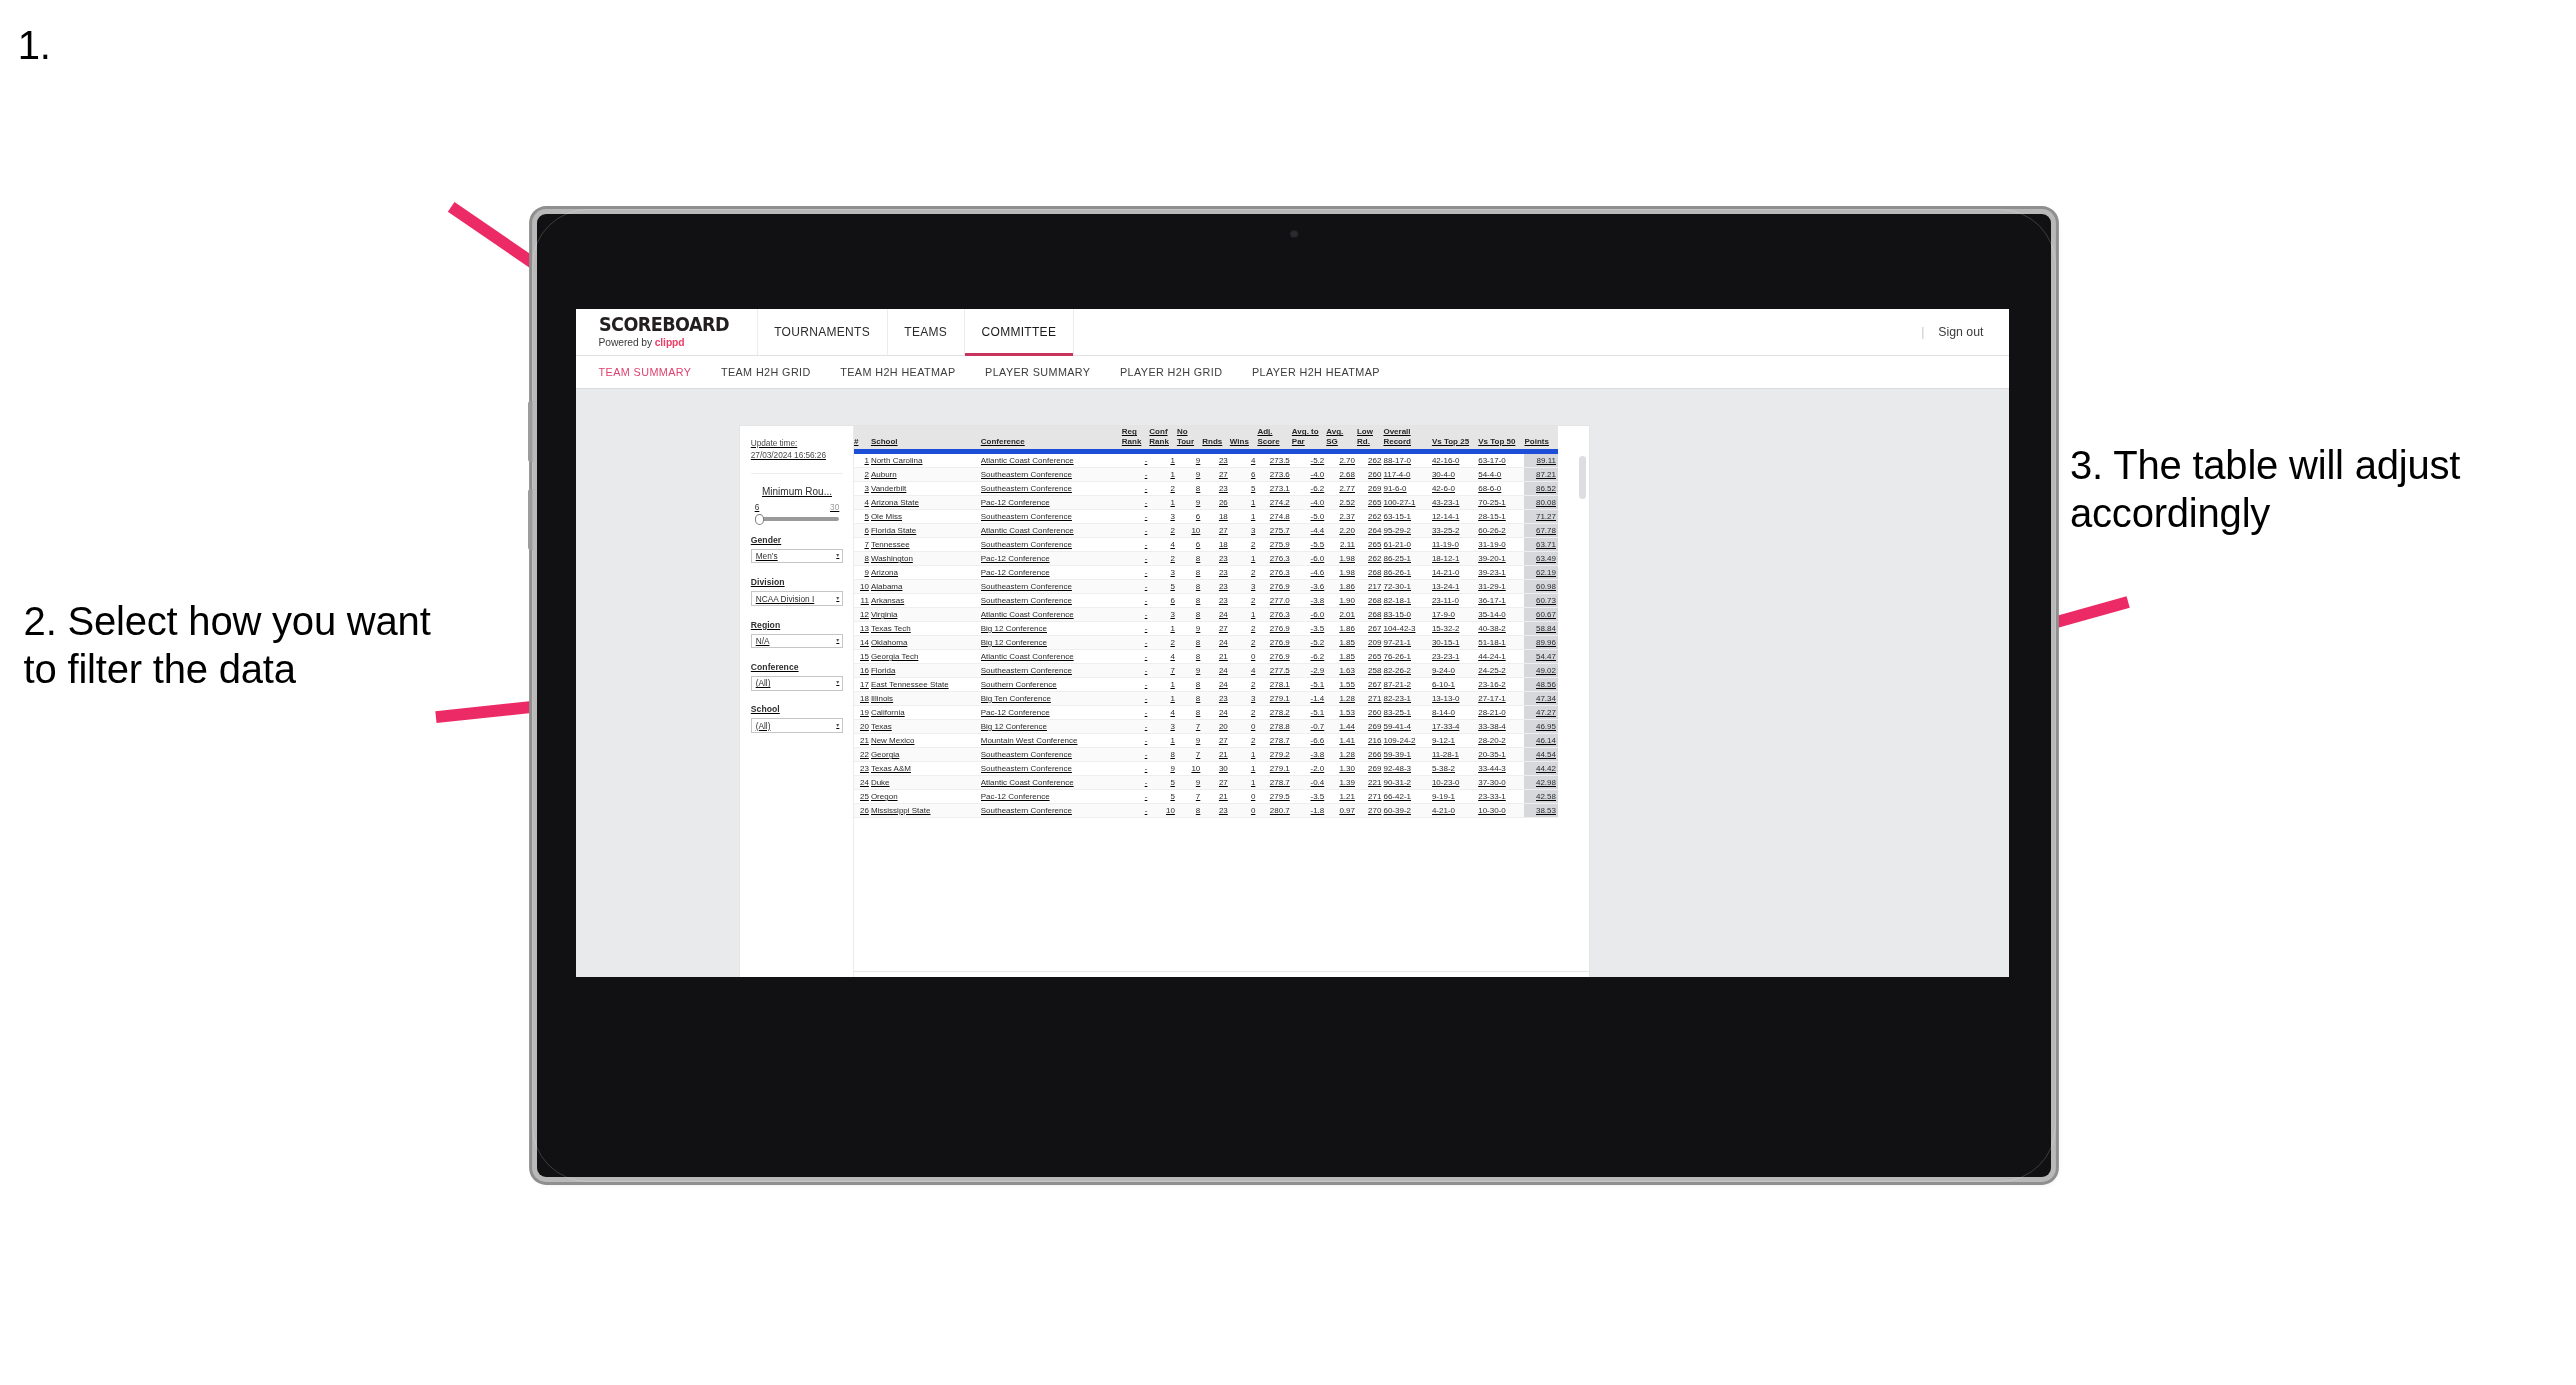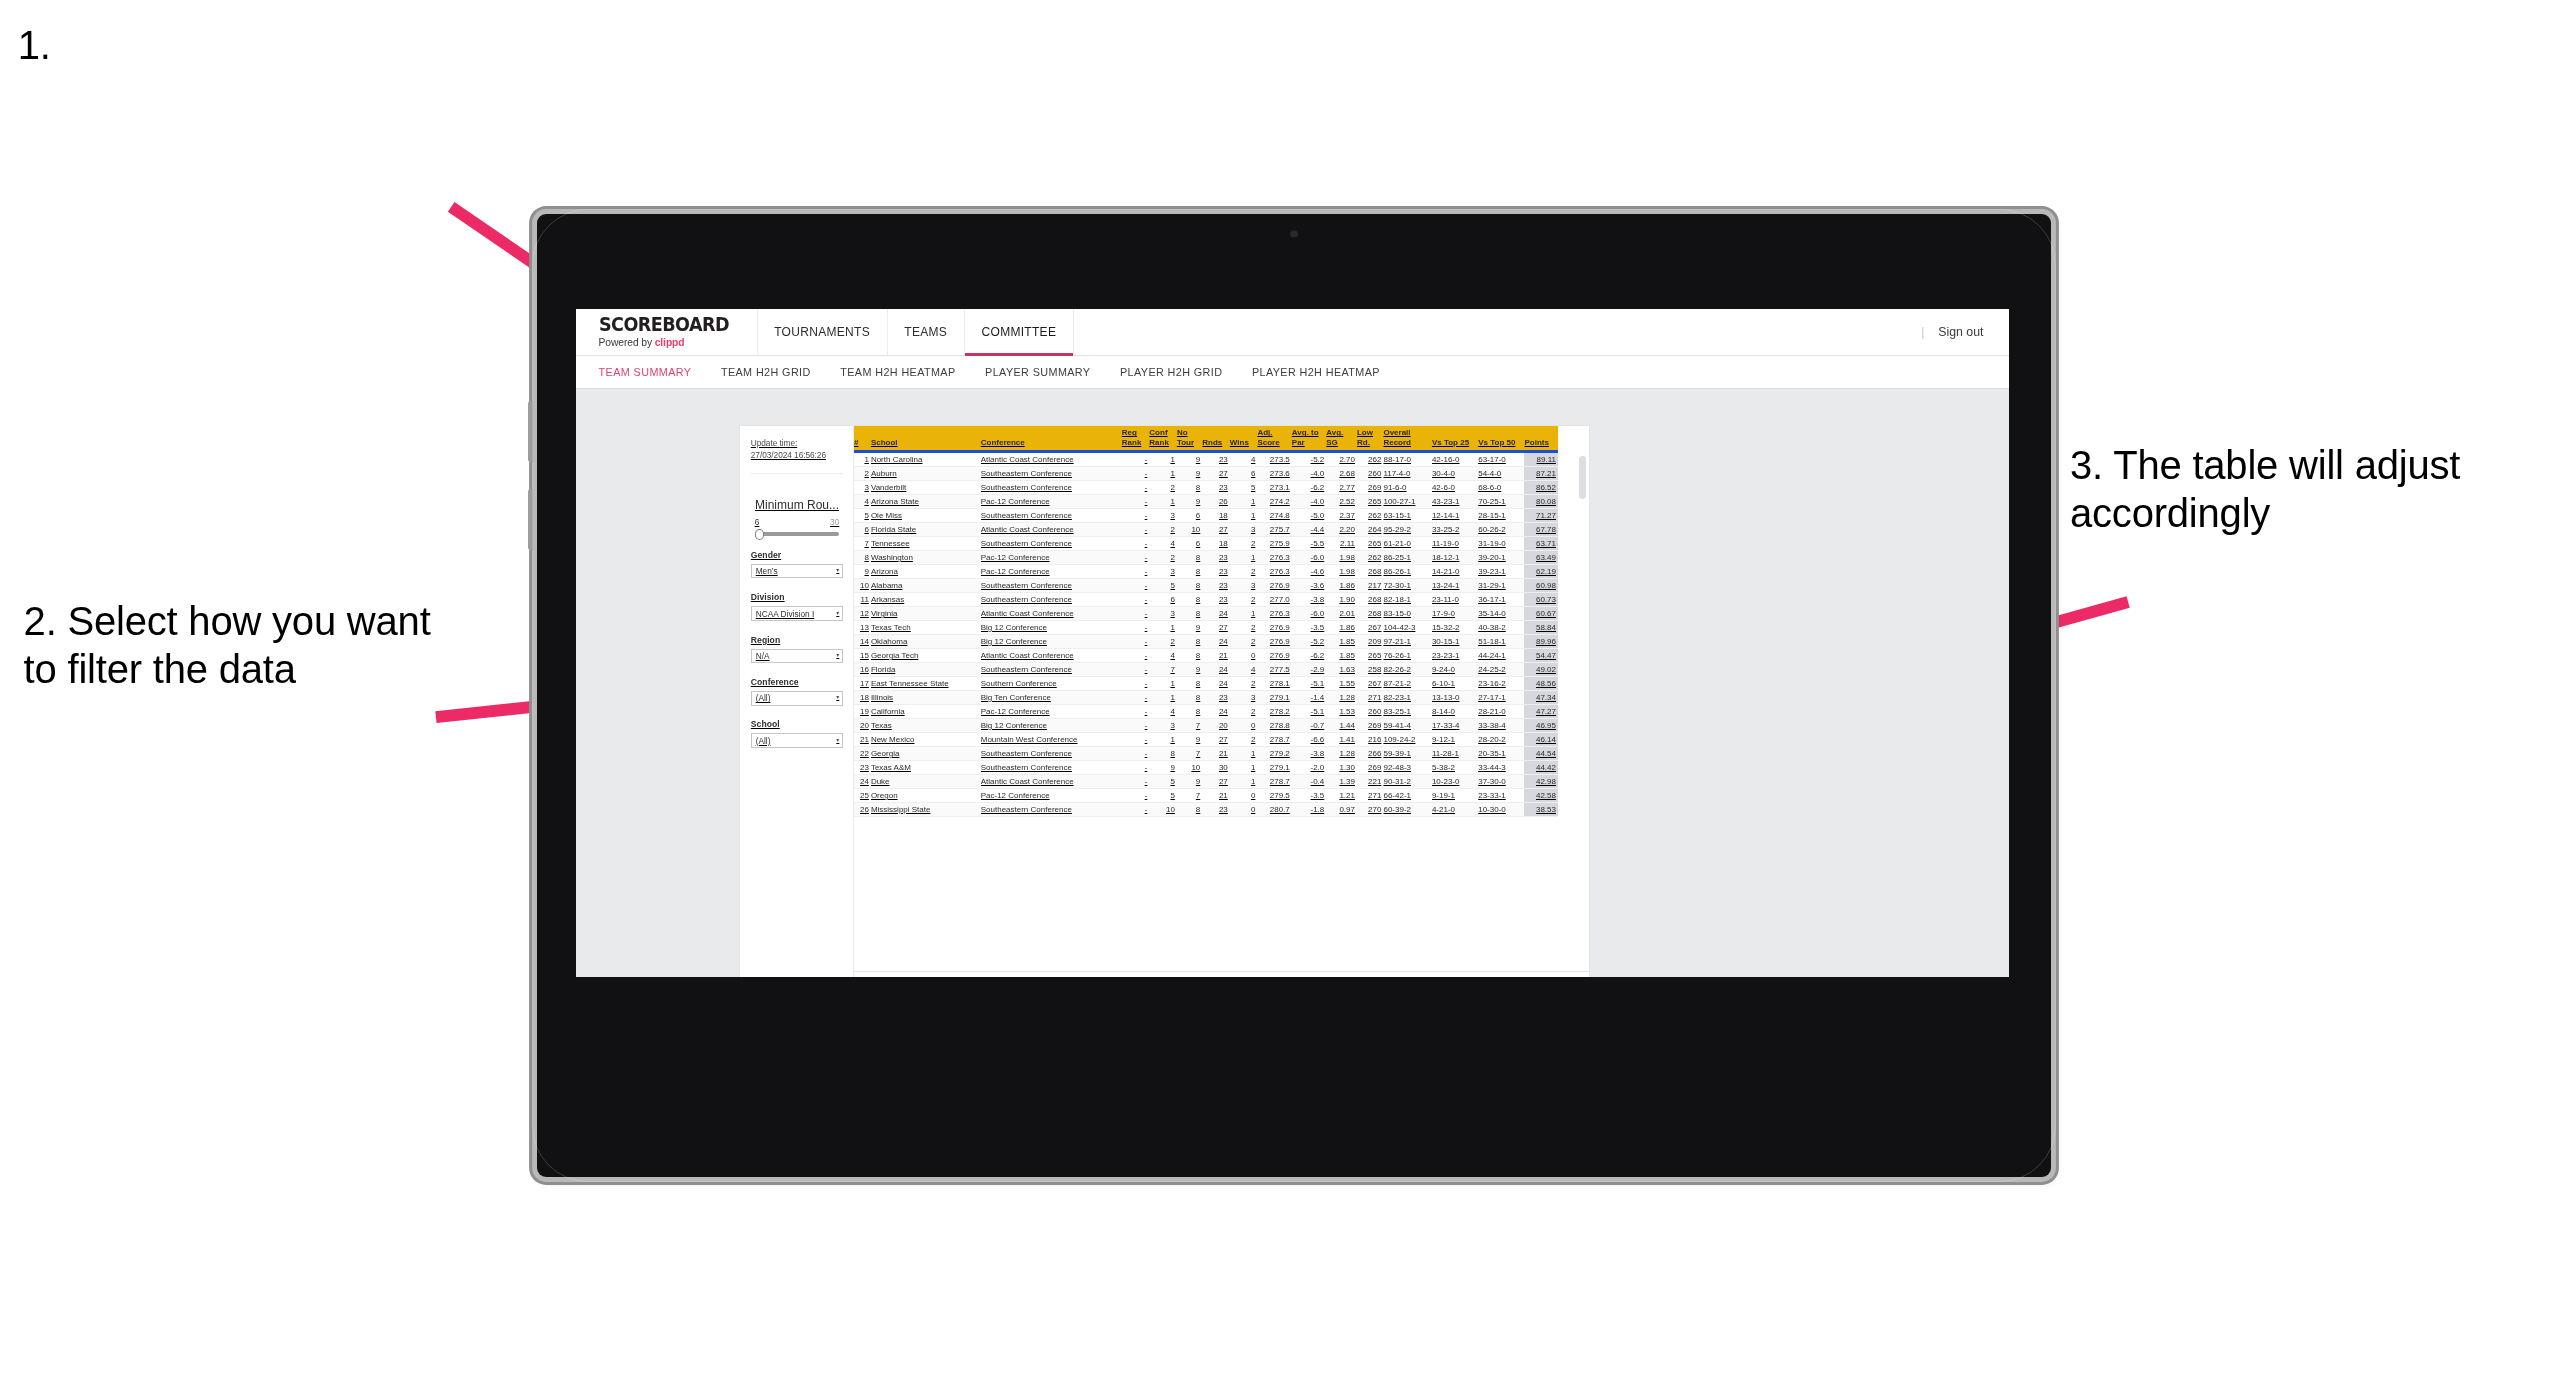--- a/index.html
+++ b/index.html
@@ -146,21 +146,21 @@
     font-size: 8.3px; color:#4a4a4a; line-height:1.45;
     padding-bottom: 11.8px; border-bottom:1px solid #ededed;
     letter-spacing:-0.05px;
   }
   .filterblk { margin-top: 13.8px; }
   .fl-title {
     font-size: 8.6px; color:#2f2f2f; font-weight:700;
     margin-bottom: 3.9px; letter-spacing:0.05px;
   }
   .sliderblk { margin-top: 12.8px; padding: 0 3.9px; }
-  .sl-label { font-size:12px; color:#2f2f2f; text-align:center; font-weight:400;margin-top:12px;}
+  .sl-label { font-size:10px; color:#2f2f2f; text-align:center; font-weight:400;}
   .sl-minmax { display:flex; justify-content:space-between; font-size:8.3px; margin-top:4.9px; }
   .sl-minmax .mn { color:#333; } .sl-minmax .mx { color:#9b9b9b; }
   .sl-track {
     position:relative; height:3.9px; background:#9a9a9a;
     border-radius:2.9px; margin-top:4.9px;
   }
   .sl-thumb {
     position:absolute; left:0px; top:-3.4px;
     width:9.8px; height:10.8px; background:#fff;
     border:1px solid #7d7d7d; border-radius:50%;
@@ -190,22 +190,22 @@
   #crumbs .c:nth-child(2){ width: 152px; }
   #crumbs .c:nth-child(3){ width: 143px; }
 
   
   #tscroll { flex:1 1 auto; overflow:hidden; position:relative; }
   table#standings { border-collapse: collapse; width: 704px; table-layout: fixed; }
   table#standings thead th {
     font-size: 8px; font-weight:700; color:#2a2a2a;
     vertical-align: bottom; padding: 0 2px 2.9px 0;
     text-align:left; line-height:1.18;
-    border-bottom: 3px solid #1d4ed8;
-    background:#eab308;
+    border-bottom: 5px solid #1d4ed8;
+    background:#e5e5e5;
   }
   table#standings thead tr { height: 25.6px; }
   table#standings tbody td {
     font-size: 8px; color:#2b2b2b; padding: 0 2px 0 0;
     height: 13px; line-height:13px;
     border-bottom: 1px solid #eeeeee;
     white-space:nowrap; overflow:hidden;
   }
   table#standings tbody tr:nth-child(even) td { background:#fafafa; }
   td.num, th.num { text-align:right; padding-right:4.9px; }

